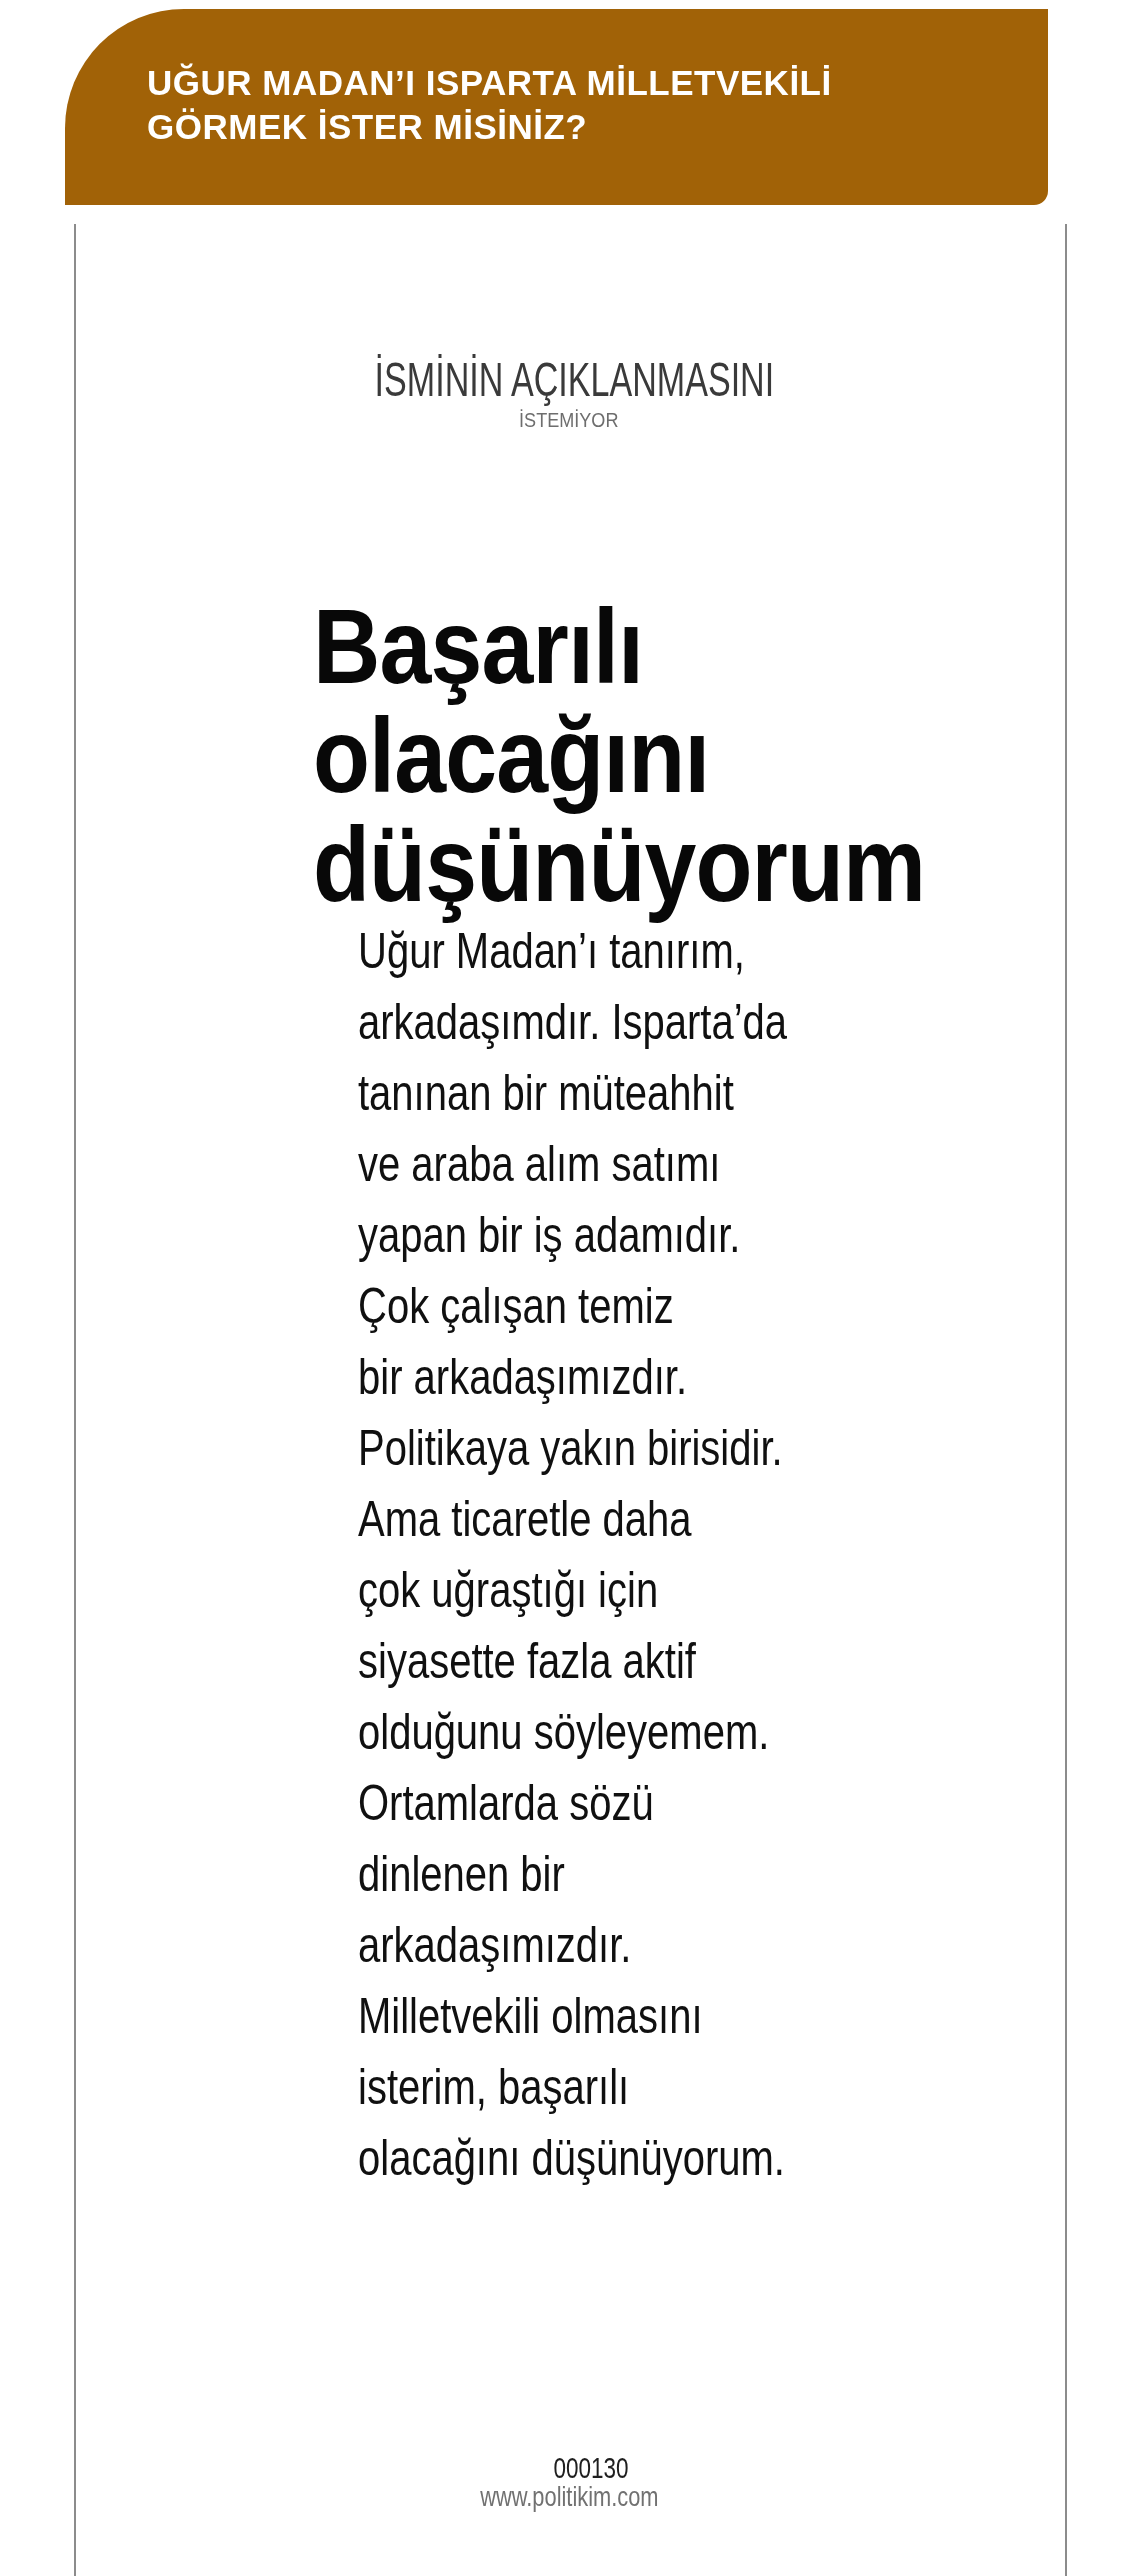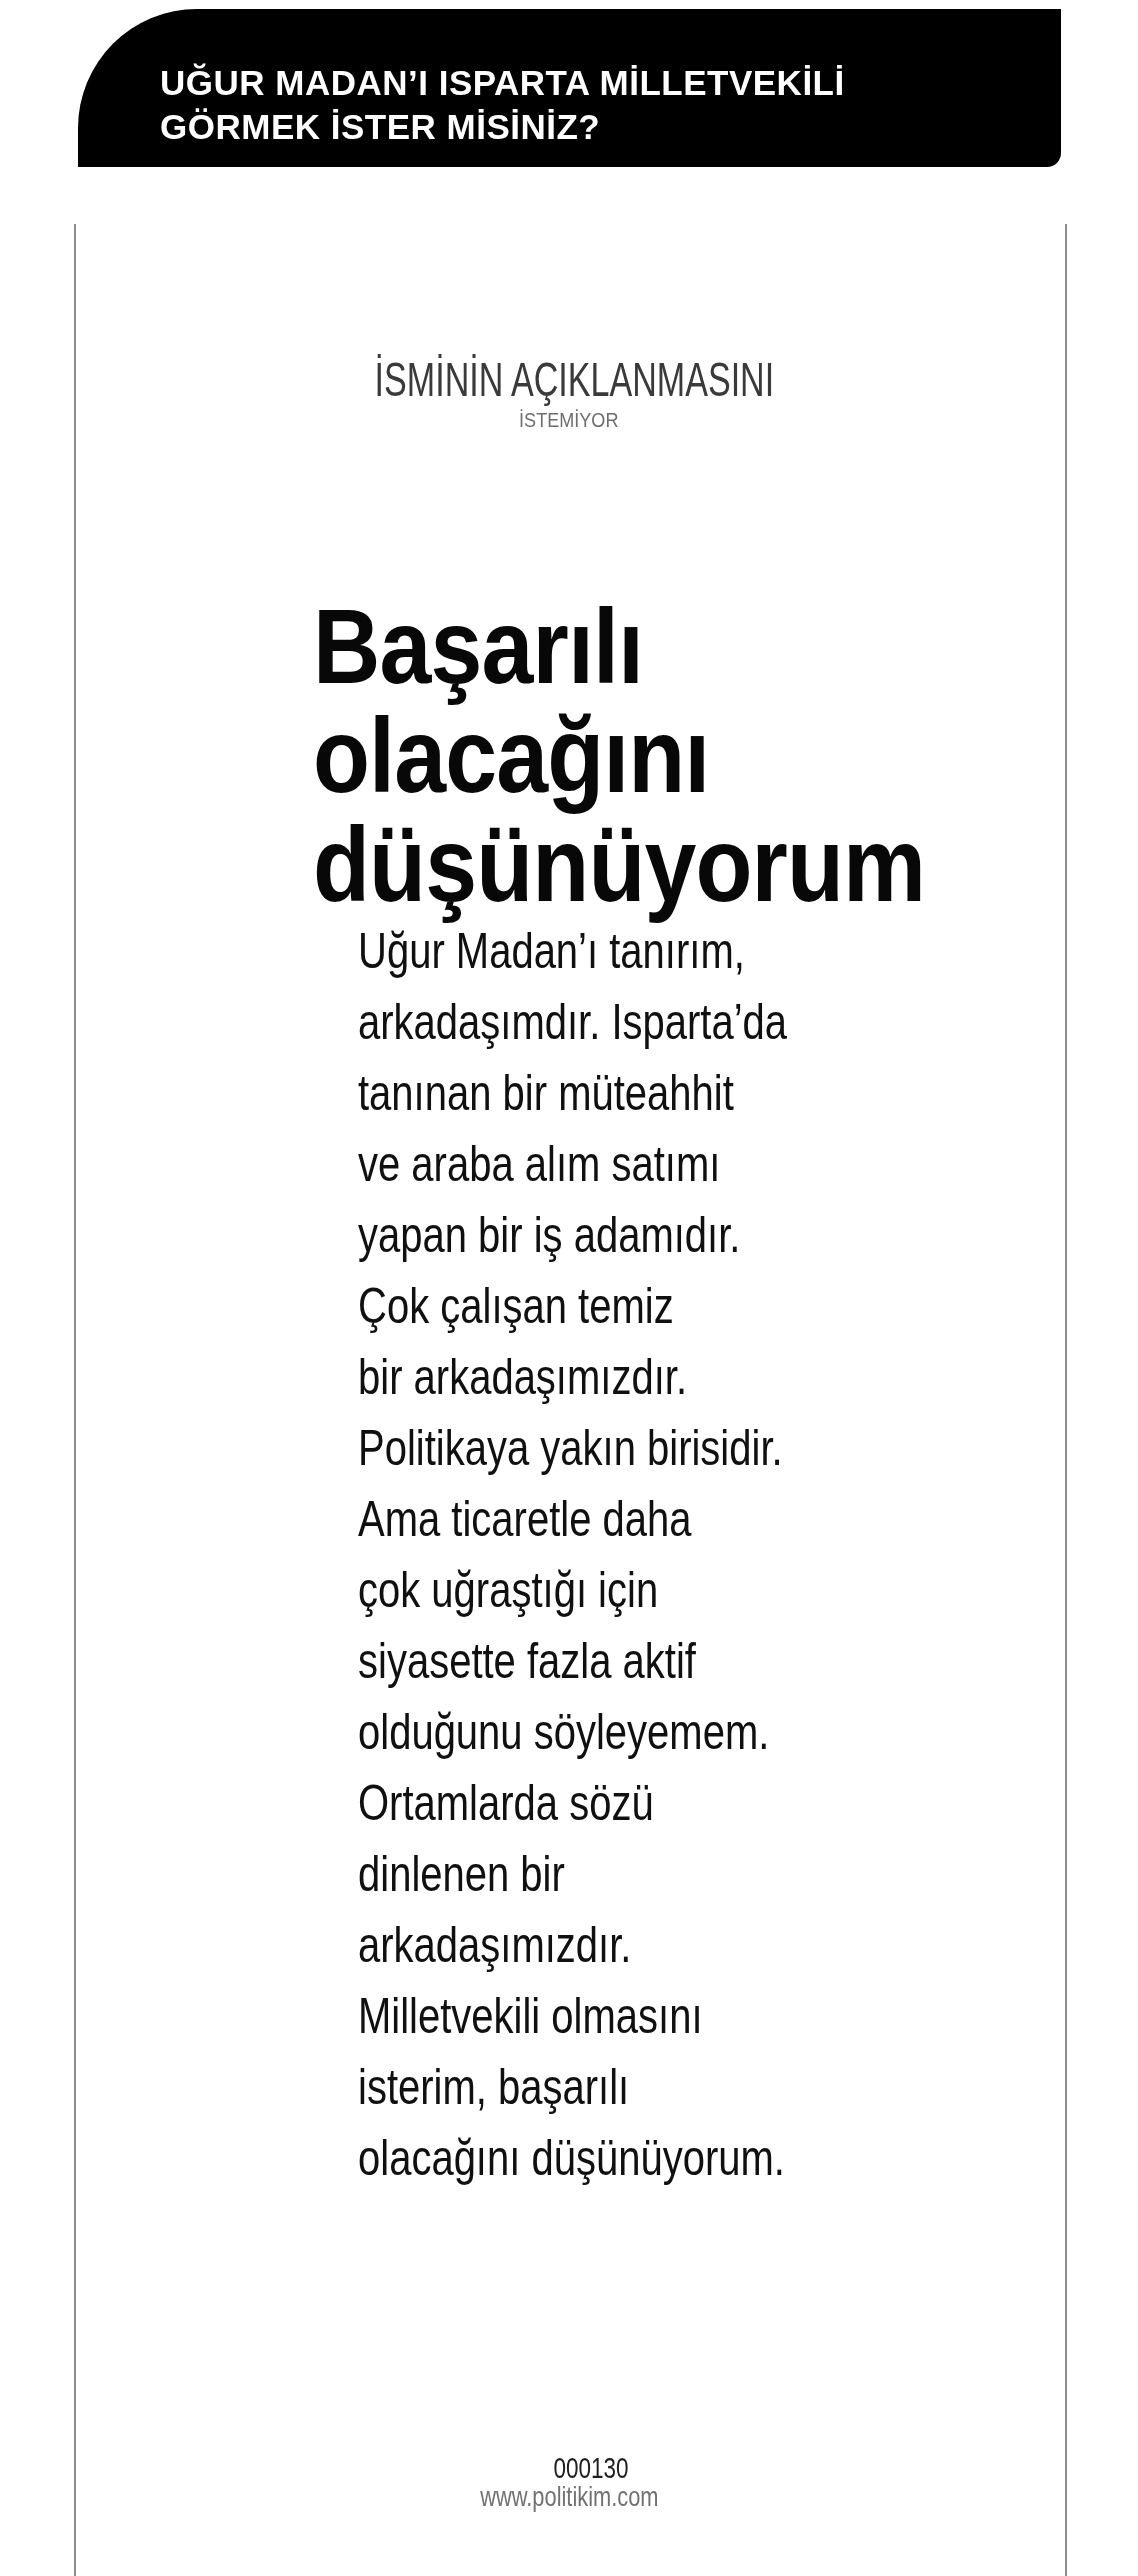--- a/index.html
+++ b/index.html
@@ -7,23 +7,23 @@
     position: relative;
     width: 1138px;
     height: 2576px;
     background: #ffffff;
     overflow: hidden;
     font-family: "Liberation Sans", sans-serif;
   }
   
   #banner {
     position: absolute;
-    left: 78px; top: 9px;
-    width: 983px; height: 158px;
-    background: #000000;
+    left: 65px; top: 9px;
+    width: 983px; height: 196px;
+    background: #a16207;
     border-radius: 119px 0 14px 0;
   }
   #banner-text {
     position: absolute;
     left: 82px; top: 52px;
     color: #ffffff;
     font-size: 35px;
     line-height: 44px;
     font-weight: bold;
     white-space: pre-line;

